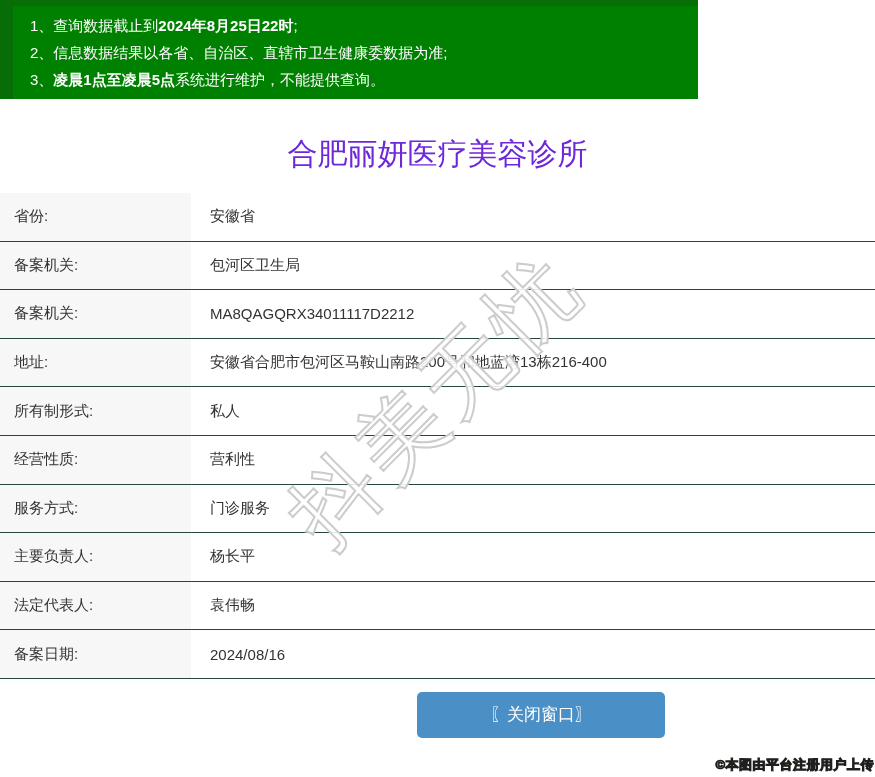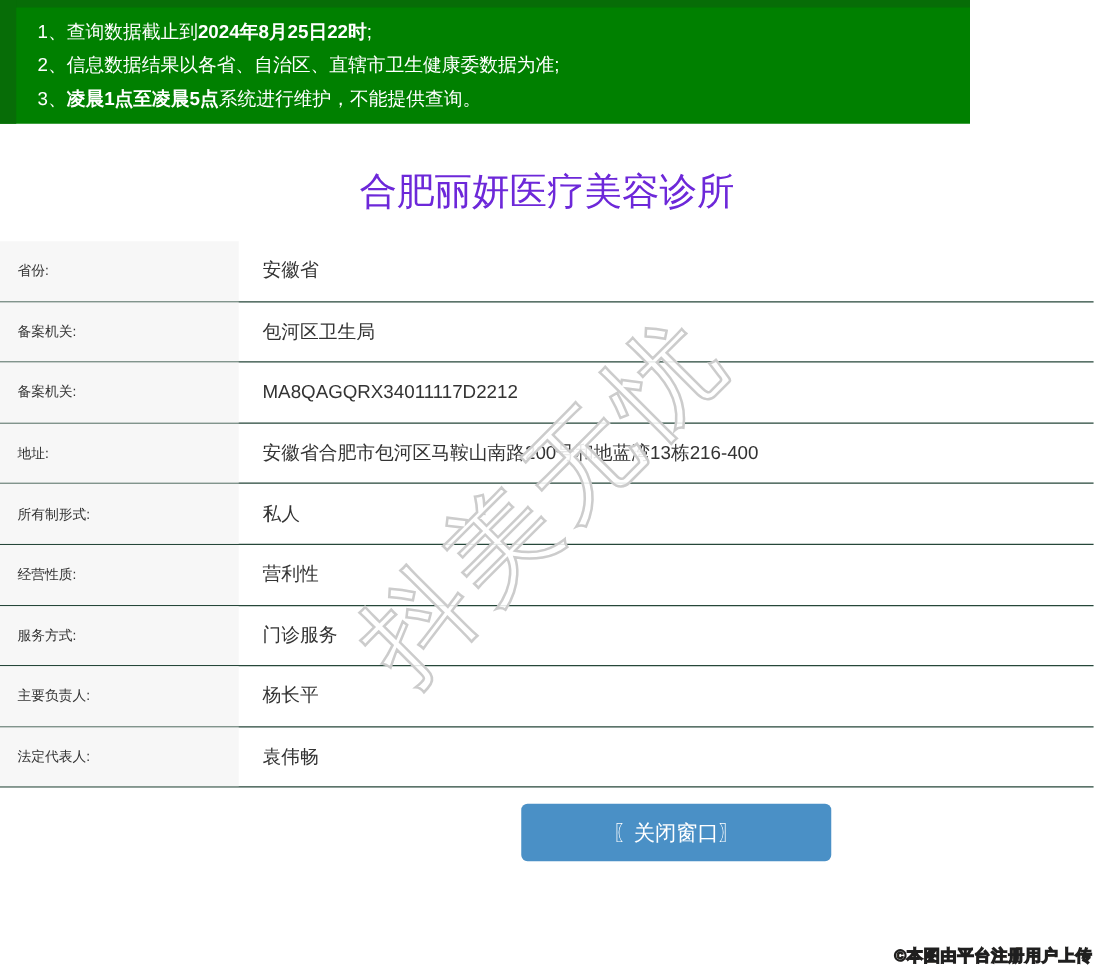--- a/index.html
+++ b/index.html
@@ -7,21 +7,21 @@
     width: 875px; height: 777px;
     background: #ffffff;
     overflow: hidden;
     position: relative;
     font-family: "Liberation Sans", "DejaVu Sans", sans-serif;
     color: #333333;
   }
 
   
   .notice-header {
-    width: 776px; height: 99px;
+    width: 698px; height: 99px;
     background: #008000;
     border-top: 6px solid #076d07;
     border-left: 13px solid #076d07;
     padding: 6px 0 0 17px;
     color: #ffffff;
     font-size: 15px;
     line-height: 27px;
   }
   .notice-line { white-space: nowrap; }
   .notice-line b { font-weight: bold; }
@@ -42,21 +42,21 @@
   .info-row {
     display: flex;
     height: 48.6px;
     border-bottom: 1px solid #26473a;
   }
   .row-label {
     width: 191px;
     background: #f7f7f7;
     padding-left: 14px;
     display: flex; align-items: center;
-    font-size: 11px;
+    font-size: 15px;
     text-align: right;
   }
   .row-value {
     flex: 1;
     padding-left: 19px;
     display: flex; align-items: center;
     font-size: 15px;
   }
 
   
@@ -144,19 +144,23 @@
     <div class="row-value">门诊服务</div>
   </div>
   <div class="info-row">
     <div class="row-label">主要负责人:</div>
     <div class="row-value">杨长平</div>
   </div>
   <div class="info-row">
     <div class="row-label">法定代表人:</div>
     <div class="row-value">袁伟畅</div>
   </div>
+  <div class="info-row">
+    <div class="row-label">备案日期:</div>
+    <div class="row-value">2024/08/16</div>
+  </div>
 </div>
 
 <button class="close-button">〖关闭窗口〗</button>
 
 <div class="watermark">抖美无忧</div>
 
 <div class="upload-stamp">©本图由平台注册用户上传</div>
 
 </body></html>

